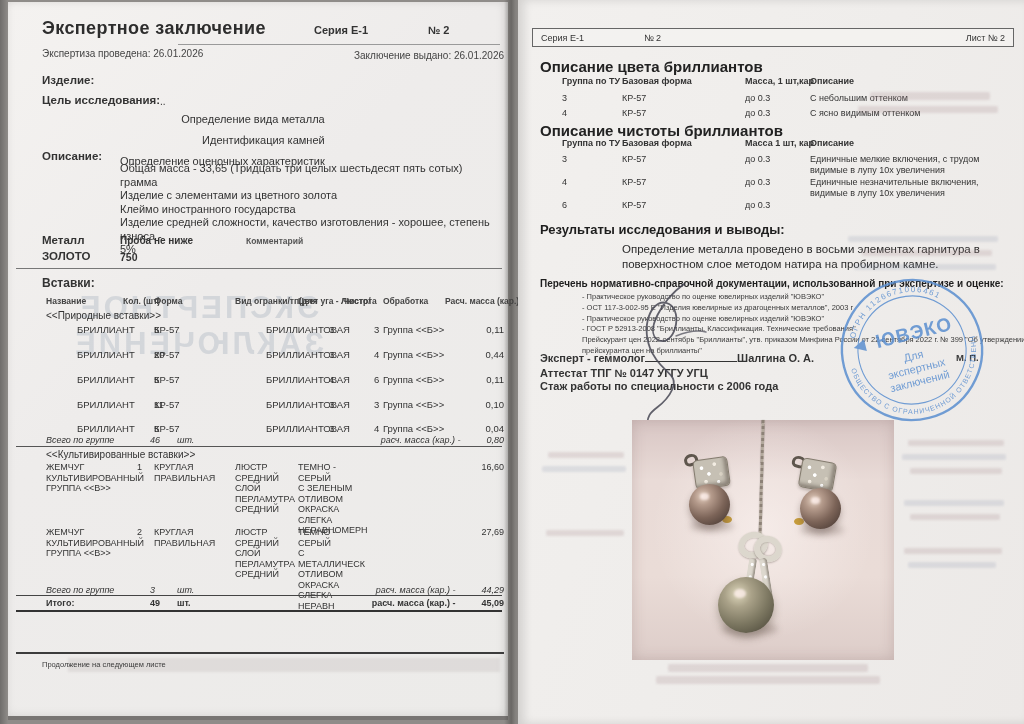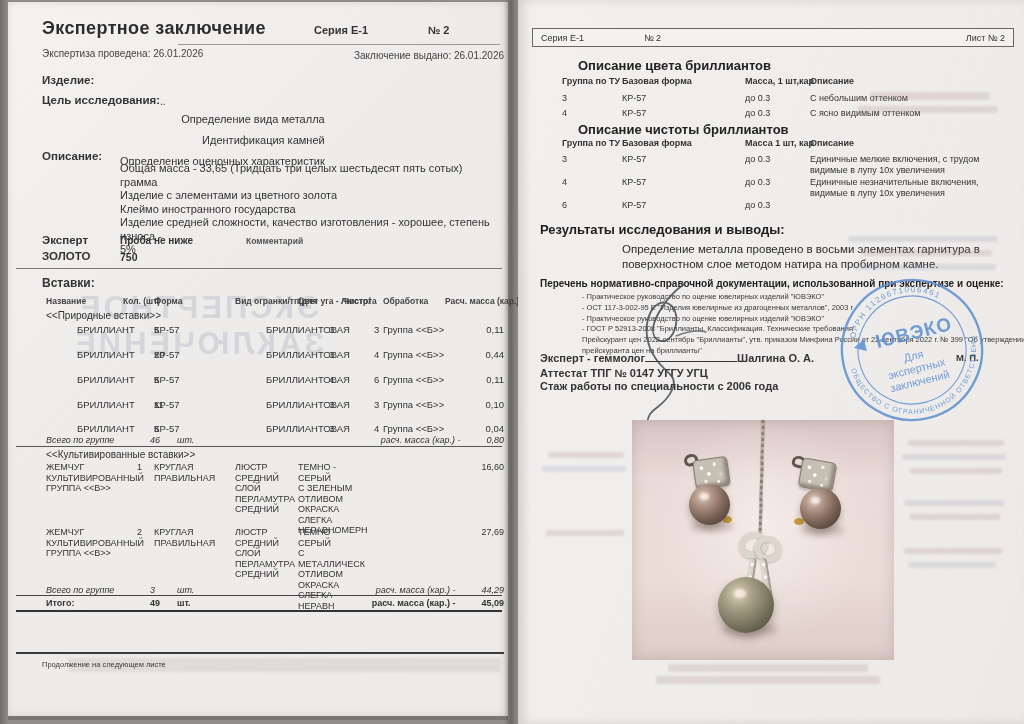--- a/index.html
+++ b/index.html
@@ -88,21 +88,21 @@
 
   
   .rp-headbox {
     left:14px; right:10px; top:28px; height:19px;
     border:1px solid #666; background:rgba(244,242,240,.8);
     display:flex; align-items:center; font-size:9px; color:#333;
   }
   .rp-headbox .hs { margin-left:8px; } .rp-headbox .hn { margin-left:60px; }
   .rp-headbox .hl { margin-left:auto; margin-right:8px; }
 
-  .rp-sec-title { font-size:13px; font-weight:bold; color:#222;margin-left:38px; }
+  .rp-sec-title { font-size:15px; font-weight:bold; color:#222; }
   .rgrid { display:grid; grid-template-columns:60px 123px 65px 1fr; align-items:start; }
   .rth { font-size:9px; font-weight:bold; color:#333; white-space:nowrap; }
   .rtd { font-size:9px; color:#333; }
   .rtd.wrap { white-space:normal; line-height:10.5px; }
 
   .rp-results-title { left:22px; top:206px; font-size:13px; font-weight:bold; color:#1e1e1e; }
   .rp-results-text { left:104px; top:230px; width:382px; font-size:11.5px; line-height:14.5px; color:#2b2b2b; }
   .rp-docs-title { left:22px; top:266px; font-size:10px; font-weight:bold; color:#1e1e1e; }
   .rp-docs-list { left:64px; top:281px; width:444px; }
   .rp-docs-list div { font-size:7.5px; line-height:10.8px; color:#3a3a3a; }
@@ -208,21 +208,21 @@
 Идентификация камней
 Определение оценочных характеристик</div>
 
   <div class="abs lp-desc-label">Описание:</div>
   <div class="abs lp-desc-text pre">Общая масса - 33,65 (Тридцать три целых шестьдесят пять  сотых) грамма
 Изделие с элементами из цветного золота
 Клеймо иностранного государства
 Изделие средней сложности, качество изготовления - хорошее, степень износа -
 5%</div>
 
-  <div class="abs lp-metal-h1">Эксперт</div>
+  <div class="abs lp-metal-h1">Металл</div>
   <div class="abs lp-metal-h2">Проба не ниже</div>
   <div class="abs lp-metal-h3">Комментарий</div>
   <div class="abs lp-metal-v1">ЗОЛОТО</div>
   <div class="abs lp-metal-v2">750</div>
   <div class="abs lp-rule-1"></div>
 
   <div class="abs lp-inserts-label">Вставки:</div>
 
   <div class="abs tbl tgrid" style="top:294px;">
     <div class="th">Название</div>

